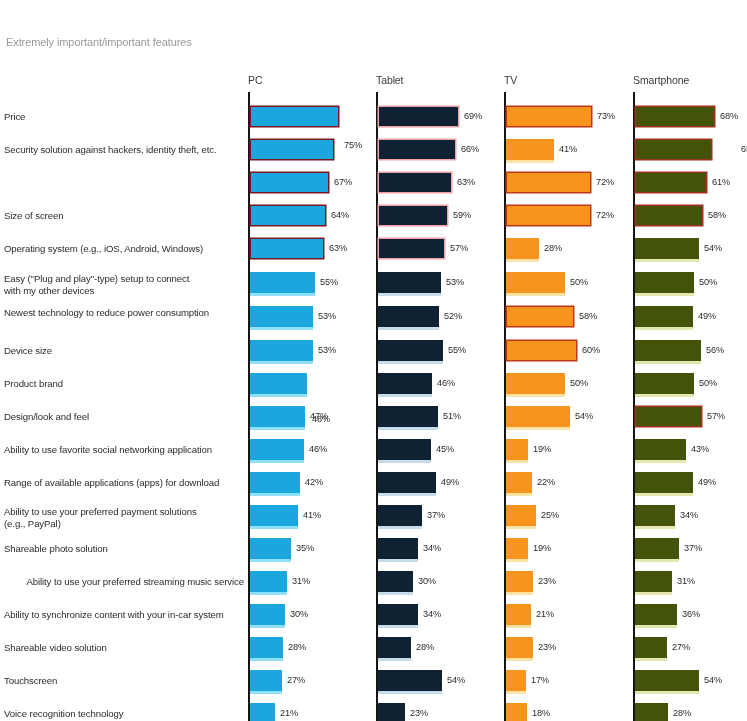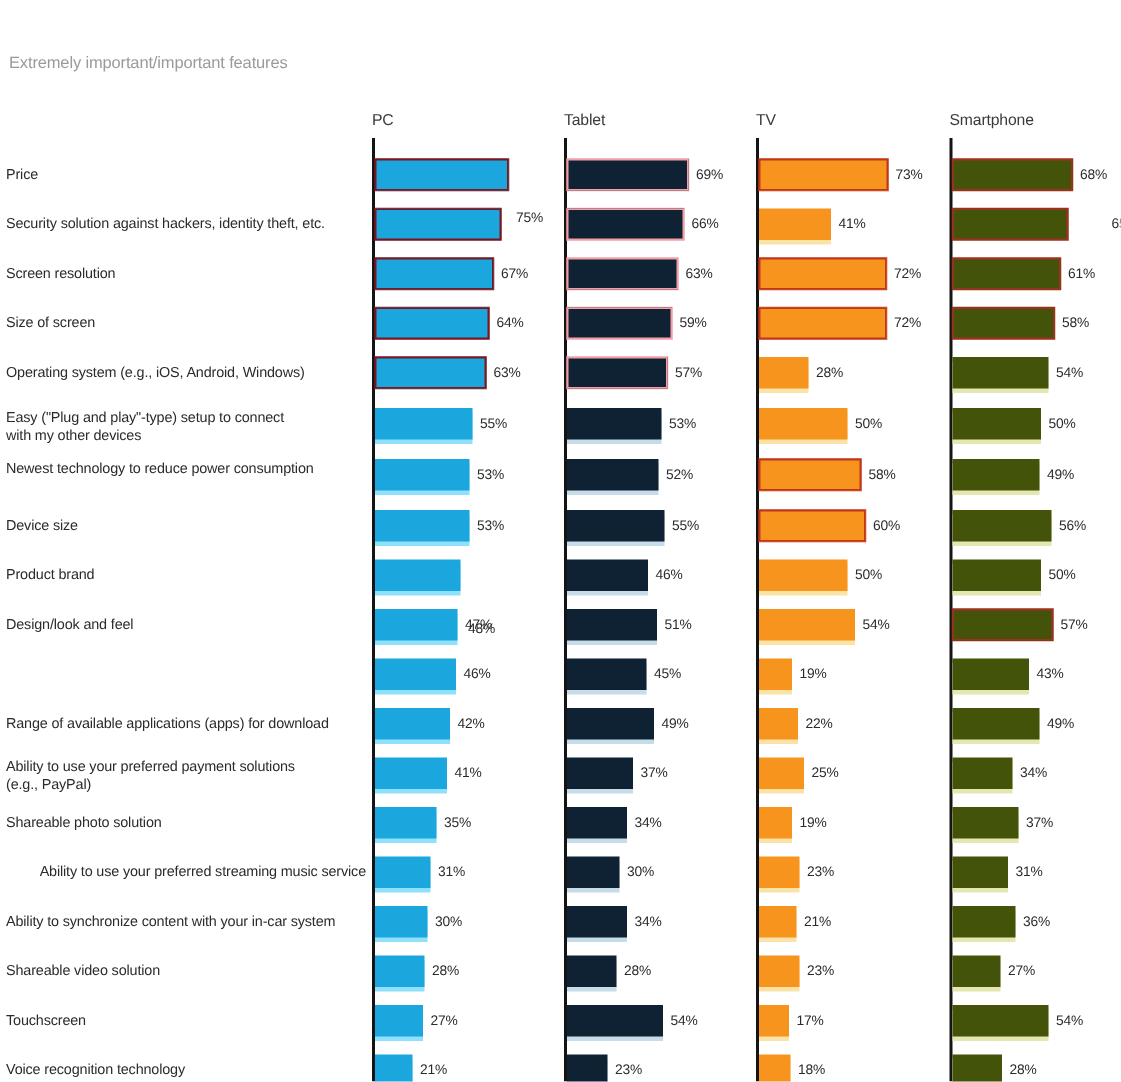--- a/index.html
+++ b/index.html
@@ -104,28 +104,28 @@
       <div class="col-header" style="left: 633px;">Smartphone</div>
     </div>
 
   <div class="plot" id="plot">
       <div class="axis" style="left: 248px;"></div>
       <div class="axis" style="left: 376px;"></div>
       <div class="axis" style="left: 504px;"></div>
       <div class="axis" style="left: 633px;"></div>
       <div class="rowlabel" style="top: 19px;"><span>Price</span></div>
       <div class="rowlabel" style="top: 52px;"><span>Security solution against hackers, identity theft, etc.</span></div>
-      <div class="rowlabel" style="top: 85px;"><span>Screen resolution</span></div>
       <div class="rowlabel" style="top: 118px;"><span>Size of screen</span></div>
       <div class="rowlabel" style="top: 151px;"><span>Operating system (e.g., iOS, Android, Windows)</span></div>
       <div class="rowlabel" style="top: 181px;"><span>Easy ("Plug and play"-type) setup to connect</span><span class="l2">with my other devices</span></div>
       <div class="rowlabel" style="top: 215px;"><span>Newest technology to reduce power consumption</span></div>
       <div class="rowlabel" style="top: 253px;"><span>Device size</span></div>
       <div class="rowlabel" style="top: 286px;"><span>Product brand</span></div>
       <div class="rowlabel" style="top: 319px;"><span>Design/look and feel</span></div>
+      <div class="rowlabel" style="top: 352px;"><span>Ability to use favorite social networking application</span></div>
       <div class="rowlabel" style="top: 385px;"><span>Range of available applications (apps) for download</span></div>
       <div class="rowlabel" style="top: 414px;"><span>Ability to use your preferred payment solutions</span><span class="l2">(e.g., PayPal)</span></div>
       <div class="rowlabel" style="top: 451px;"><span>Shareable photo solution</span></div>
       <div class="rowlabel" style="top: 484px; text-align: right;"><span>Ability to use your preferred streaming music service</span></div>
       <div class="rowlabel" style="top: 517px;"><span>Ability to synchronize content with your in-car system</span></div>
       <div class="rowlabel" style="top: 550px;"><span>Shareable video solution</span></div>
       <div class="rowlabel" style="top: 583px;"><span>Touchscreen</span></div>
       <div class="rowlabel" style="top: 616px;"><span>Voice recognition technology</span></div>
       <div class="bar hl" style="left: 250px; top: 14px; width: 89px; background: rgb(27, 167, 222); border: 1.6px solid rgb(123, 21, 32); box-shadow: rgb(123, 21, 32) 0px 0px 0px 0.5px;"></div>
       <div class="barval" style="left: 344px; top: 14px; margin-top: 29px;">75%</div>

